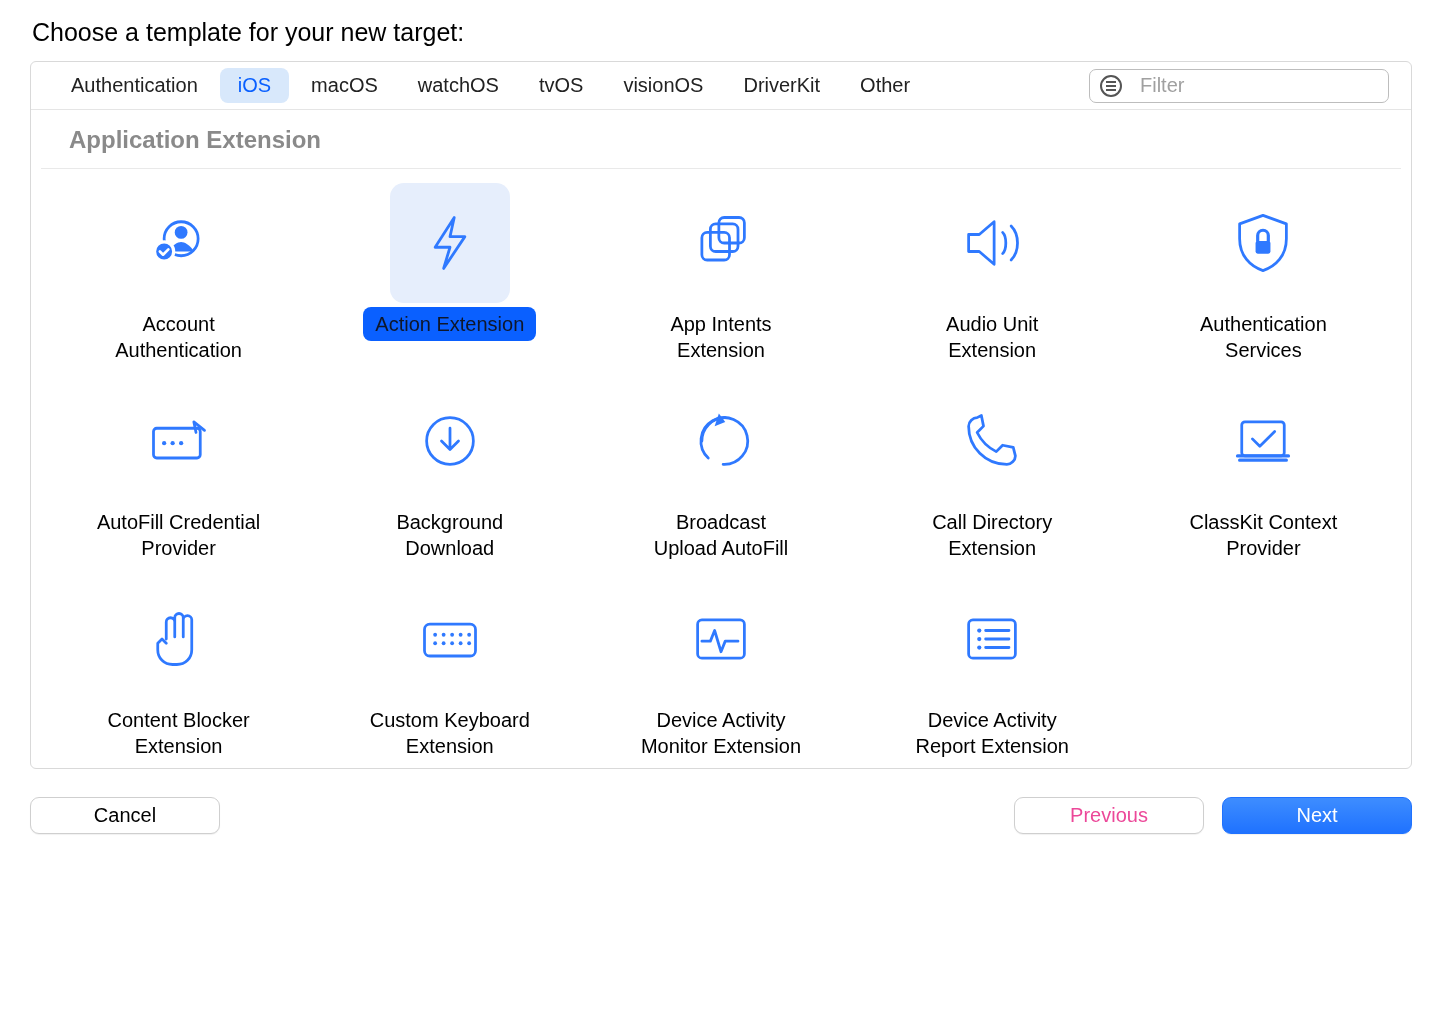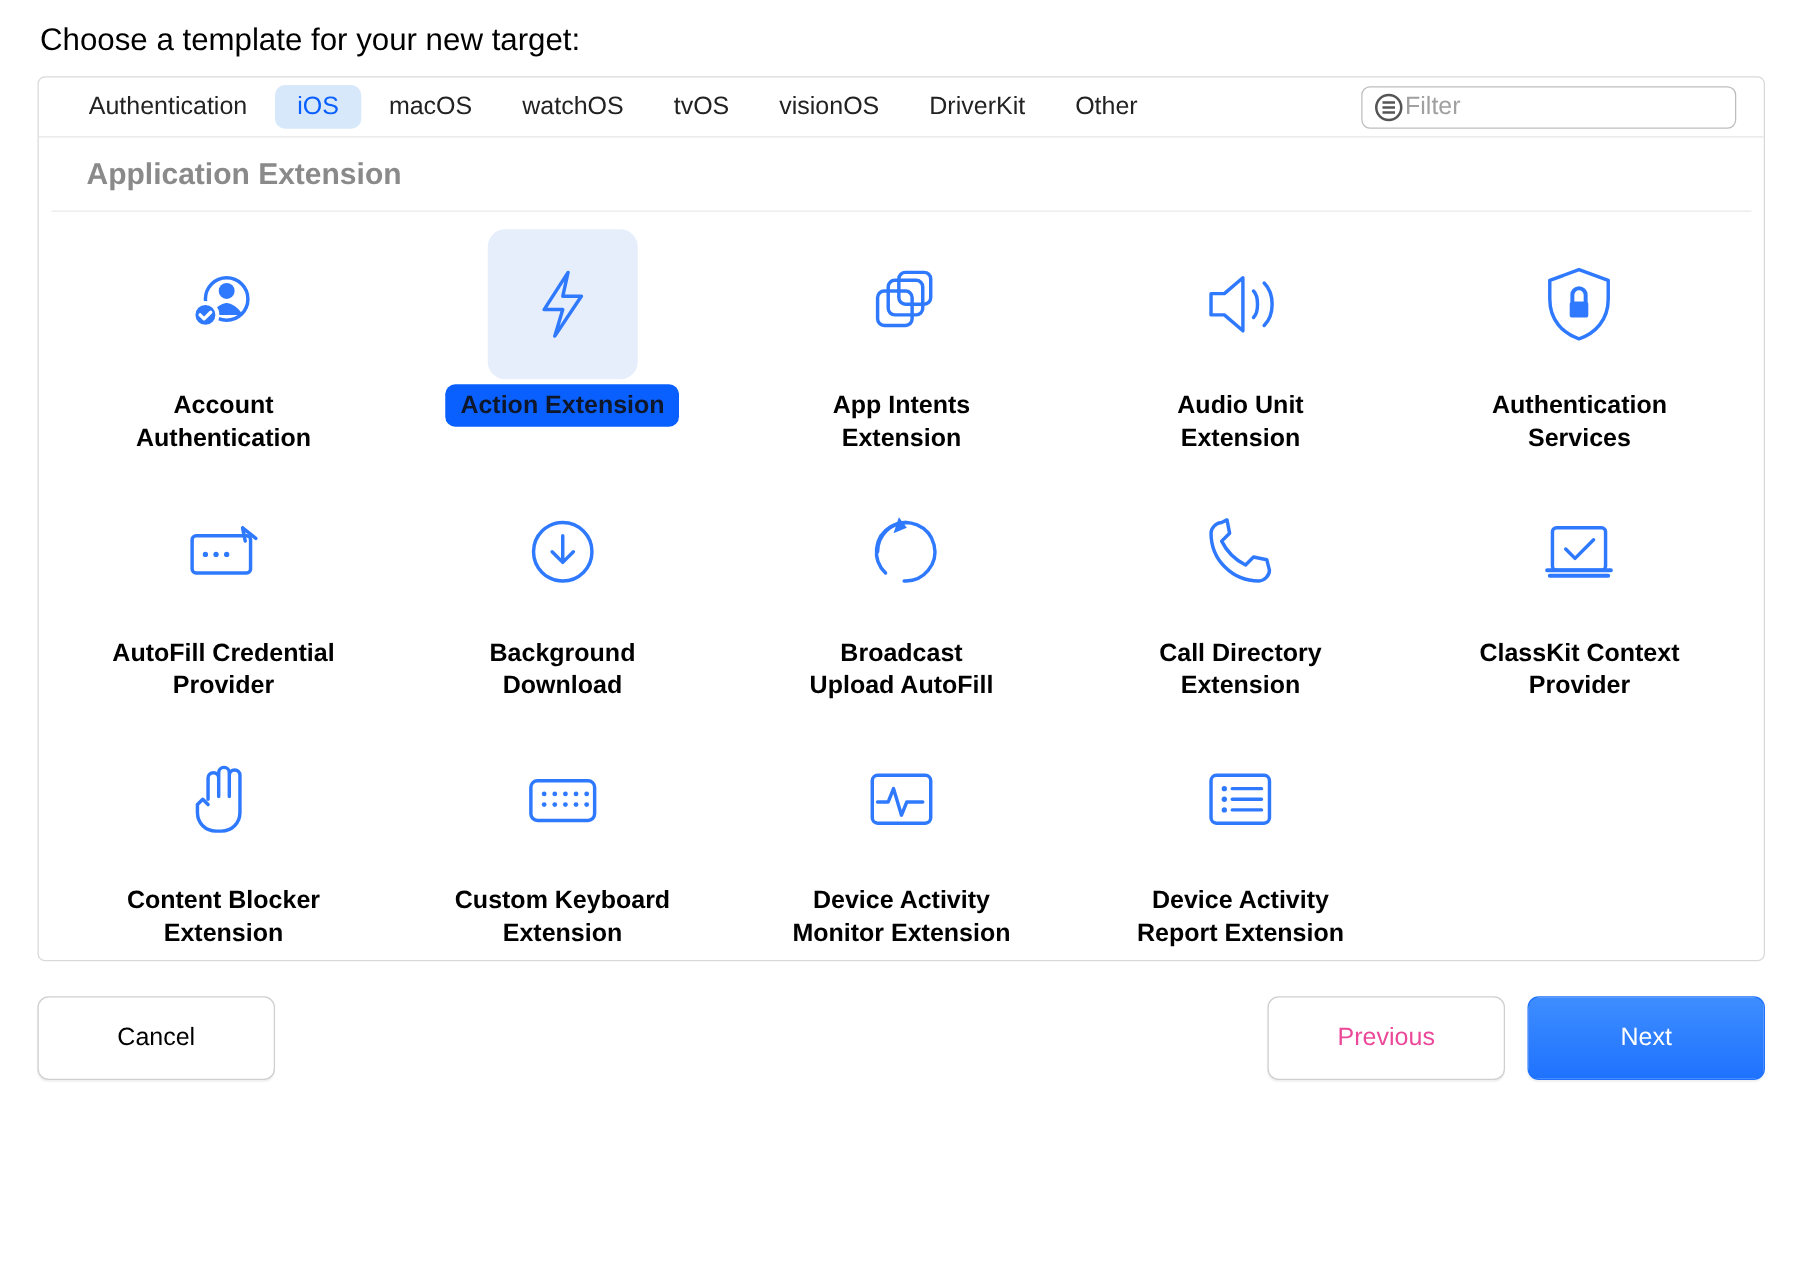--- a/index.html
+++ b/index.html
@@ -45,21 +45,21 @@
   }
   .filter-wrap {
     margin-left: auto;
     display: flex;
     align-items: center;
     border: 1px solid #bdbdbd;
     border-radius: 7px;
     height: 34px;
     padding: 0 10px;
     width: 300px;
-    gap: 0;
+    gap: 16px;
   }
   .filter-icon {
     width: 22px; height: 22px;
     border: 2px solid #555;
     border-radius: 50%;
     position: relative;
     flex: 0 0 auto;
     display: flex;
     align-items: center;
     justify-content: center;
@@ -105,21 +105,20 @@
     grid-template-columns: repeat(5, 1fr);
     gap: 10px 4px;
     padding: 10px 4px 20px 4px;
   }
   .cell {
     display: flex;
     flex-direction: column;
     align-items: center;
     cursor: pointer;
     padding-top: 4px;
-    font-weight: bold;
   }
   .icon-box {
     width: 120px; height: 120px;
     display: flex;
     align-items: center;
     justify-content: center;
     border-radius: 14px;
   }
   .cell.selected .icon-box {
     background: #e6eefc;
@@ -148,21 +147,21 @@
   }
 
   .footer {
     display: flex;
     align-items: center;
     margin-top: 28px;
     gap: 18px;
   }
   .btn {
     font-size: 20px;
-    padding: 21px 0;
+    padding: 6px 0;
     width: 190px;
     border-radius: 9px;
     border: 1px solid #cfcfcf;
     background: #fff;
     cursor: pointer;
     box-shadow: 0 1px 1px rgba(0,0,0,0.06);
   }
   .btn-primary {
     background: linear-gradient(#3e8dff, #1f72ff);
     color: #fff;

